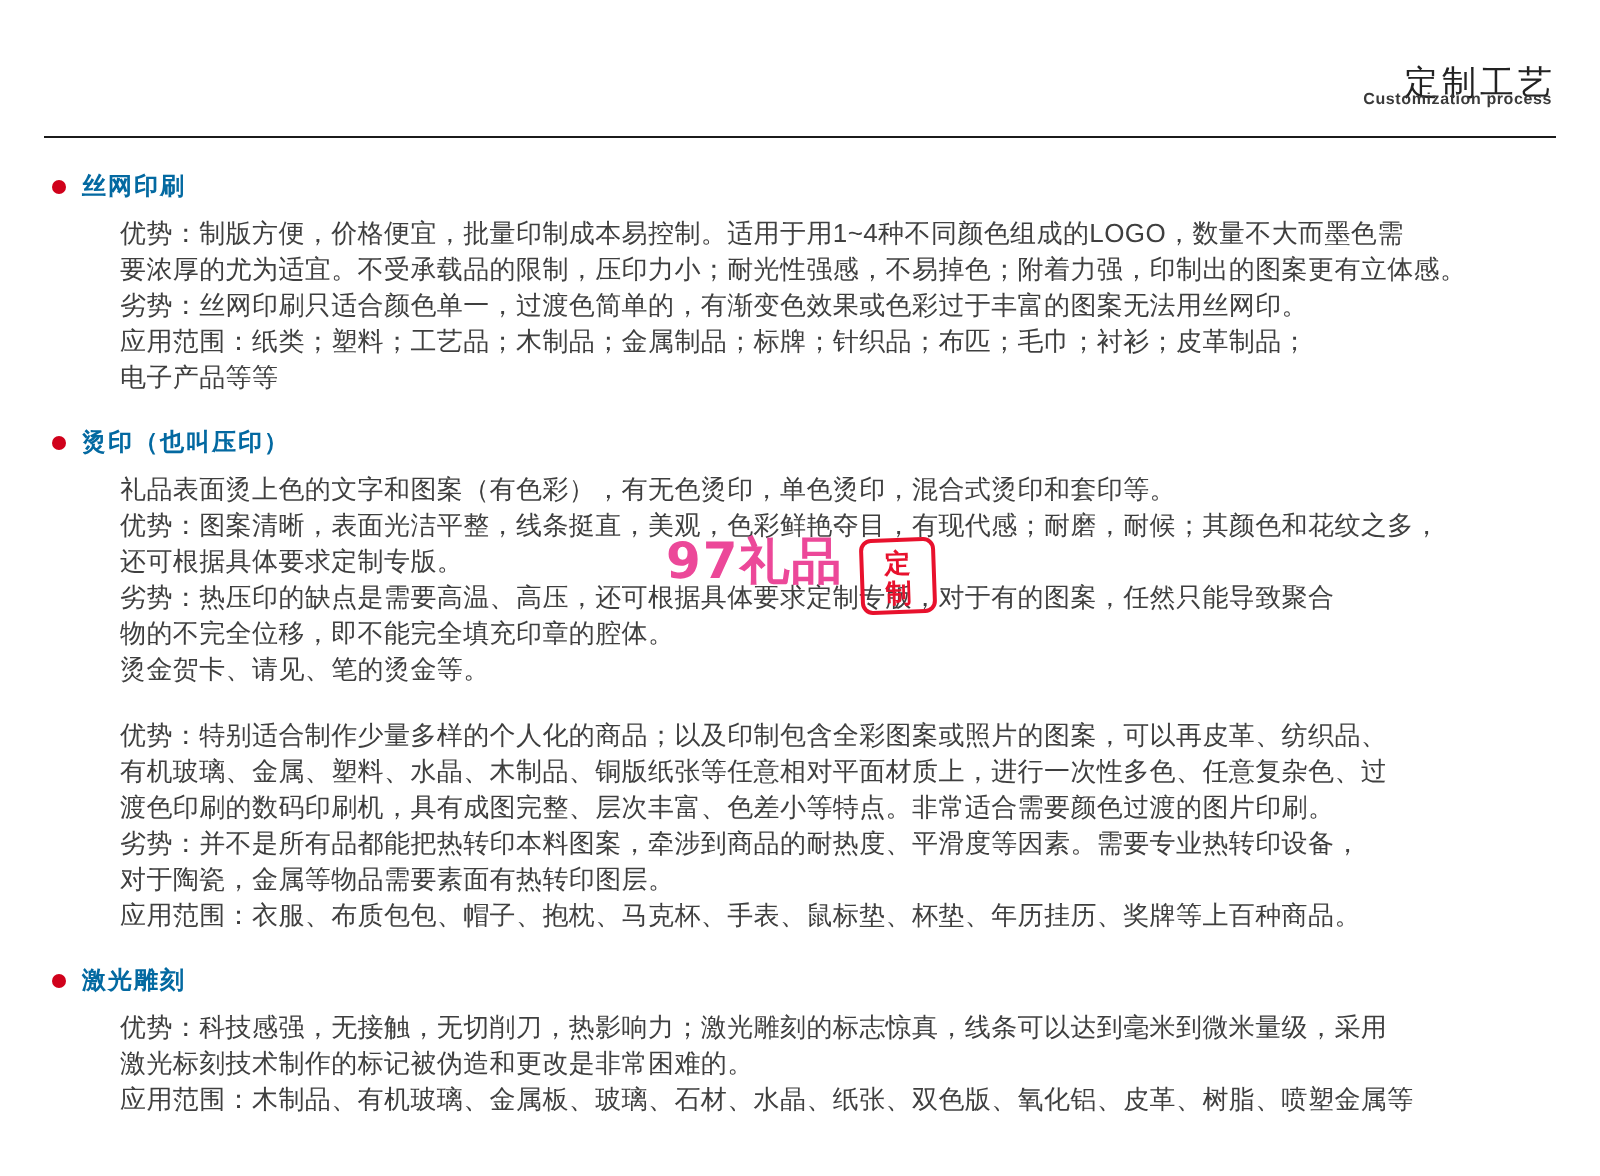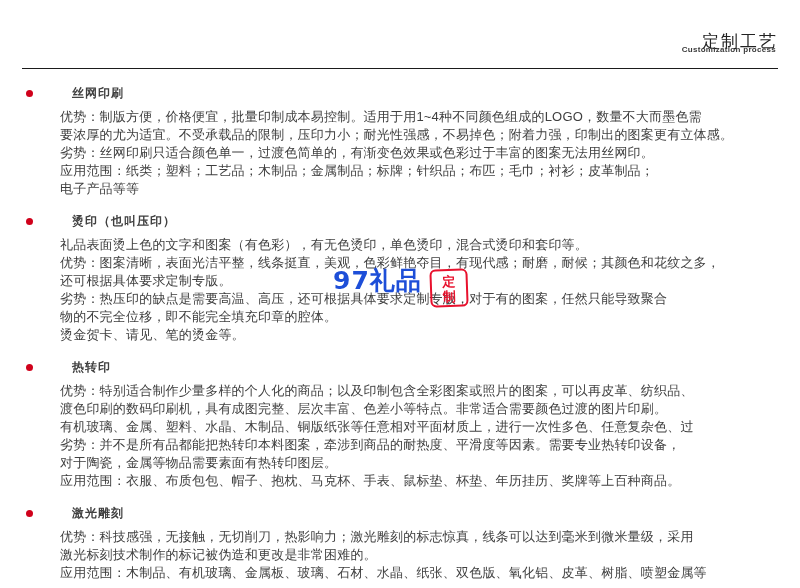--- a/index.html
+++ b/index.html
@@ -63,23 +63,22 @@
     width: 7px;
     height: 7px;
     border-radius: 50%;
     background: #d0011b;
     margin-right: 8px;
     flex: 0 0 auto;
   }
   .sec-title {
     font-size: 12px;
     font-weight: bold;
-    color: #404040;
+    color: #0369a1;
     letter-spacing: 1px;
-    margin-left: 31px;
   }
   .para {
     font-size: 13px;
     line-height: 17px;
     color: #3f3f3f;
     margin: 0 0 1px 0;
     padding-left: 38px;
     letter-spacing: 0.2px;
     text-align: justify;
   }
@@ -93,21 +92,21 @@
     width: 140px;
     height: 44px;
     pointer-events: none;
   }
   .stamp-text {
     position: absolute;
     left: 0;
     top: 0;
     font-size: 25px;
     font-weight: bold;
-    color: #1d4ed8;
+    color: #ec4899;
     letter-spacing: 1px;
     font-family: "DejaVu Sans", sans-serif;
   }
   .stamp-seal {
     position: absolute;
     left: 97px;
     top: 5px;
     width: 38px;
     height: 38px;
     border: 2px solid #e8112d;
@@ -155,27 +154,23 @@
     </div>
     <p class="para lead">礼品表面烫上色的文字和图案（有色彩），有无色烫印，单色烫印，混合式烫印和套印等。</p>
     <p class="para">优势：图案清晰，表面光洁平整，线条挺直，美观，色彩鲜艳夺目，有现代感；耐磨，耐候；其颜色和花纹之多，</p>
     <p class="para">还可根据具体要求定制专版。</p>
     <p class="para">劣势：热压印的缺点是需要高温、高压，还可根据具体要求定制专版，对于有的图案，任然只能导致聚合</p>
     <p class="para">物的不完全位移，即不能完全填充印章的腔体。</p>
     <p class="para">烫金贺卡、请见、笔的烫金等。</p>
   </div>
 
   <div class="section">
-    <div class="sec-head">
-      <span class="bullet"></span>
-      <span class="sec-title">热转印</span>
-    </div>
     <p class="para">优势：特别适合制作少量多样的个人化的商品；以及印制包含全彩图案或照片的图案，可以再皮革、纺织品、</p>
+    <p class="para">有机玻璃、金属、塑料、水晶、木制品、铜版纸张等任意相对平面材质上，进行一次性多色、任意复杂色、过</p>
     <p class="para">渡色印刷的数码印刷机，具有成图完整、层次丰富、色差小等特点。非常适合需要颜色过渡的图片印刷。</p>
-    <p class="para">有机玻璃、金属、塑料、水晶、木制品、铜版纸张等任意相对平面材质上，进行一次性多色、任意复杂色、过</p>
     <p class="para">劣势：并不是所有品都能把热转印本料图案，牵涉到商品的耐热度、平滑度等因素。需要专业热转印设备，</p>
     <p class="para">对于陶瓷，金属等物品需要素面有热转印图层。</p>
     <p class="para">应用范围：衣服、布质包包、帽子、抱枕、马克杯、手表、鼠标垫、杯垫、年历挂历、奖牌等上百种商品。</p>
   </div>
 
   <div class="section">
     <div class="sec-head">
       <span class="bullet"></span>
       <span class="sec-title">激光雕刻</span>
     </div>

